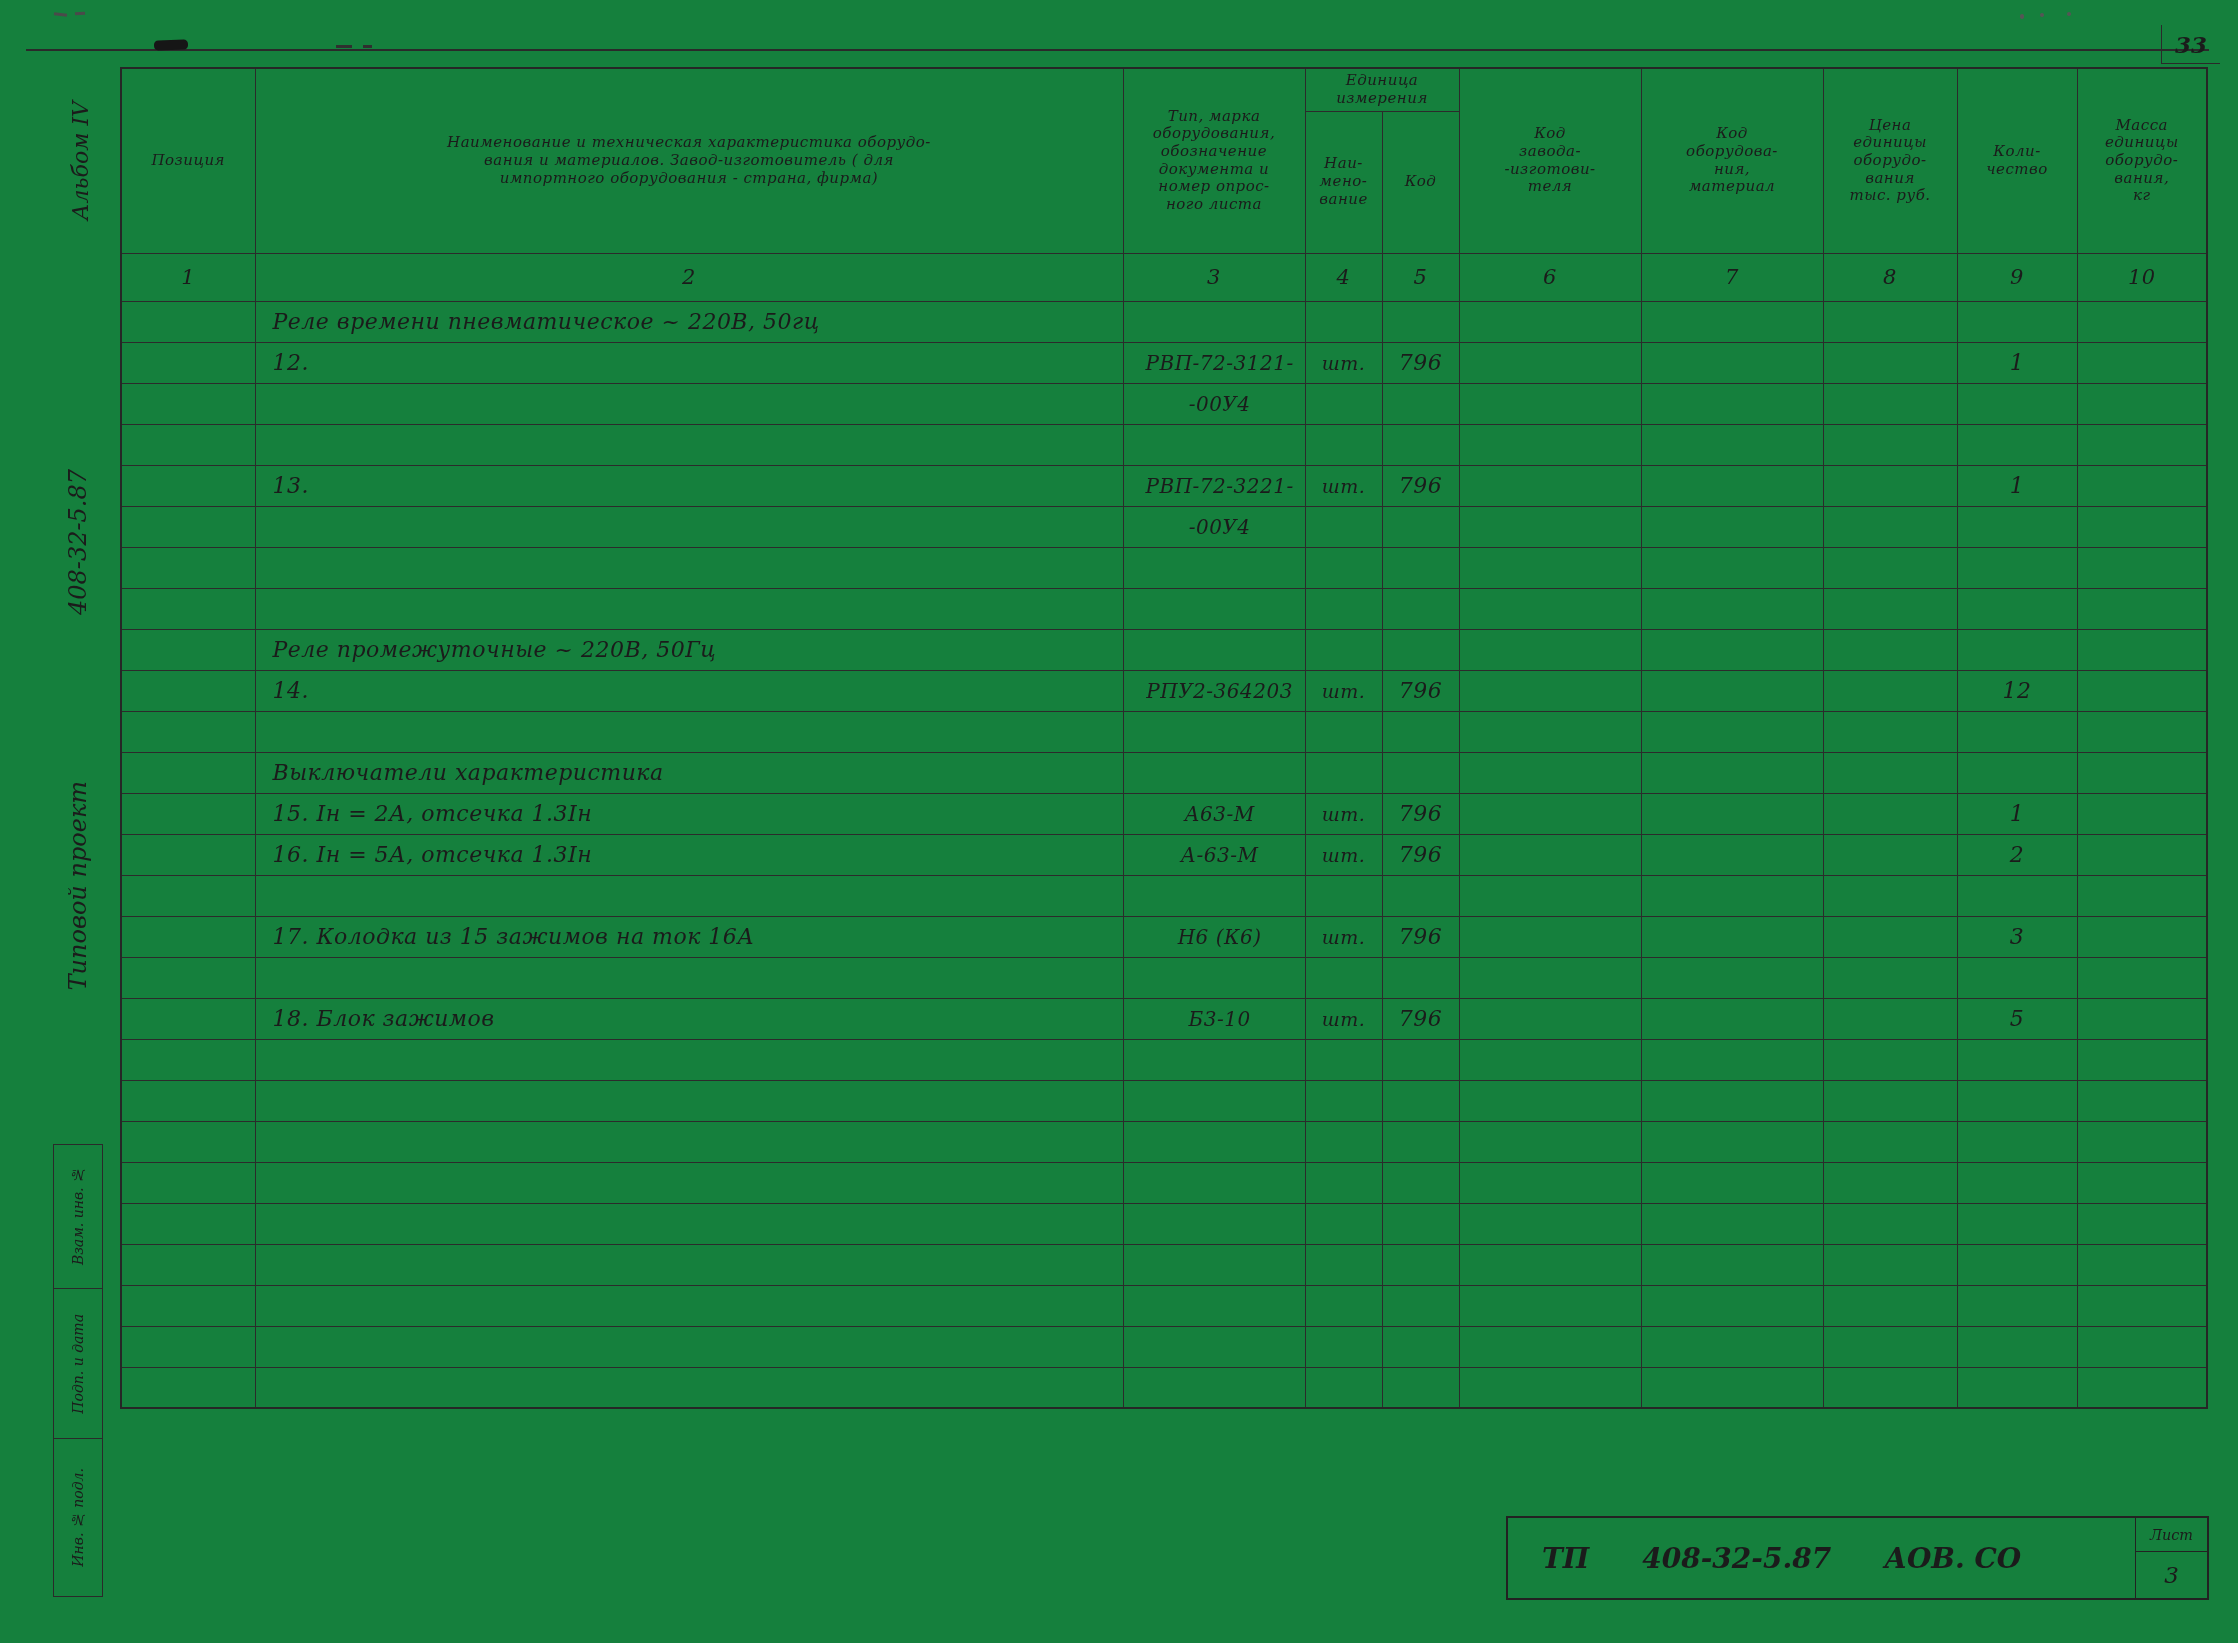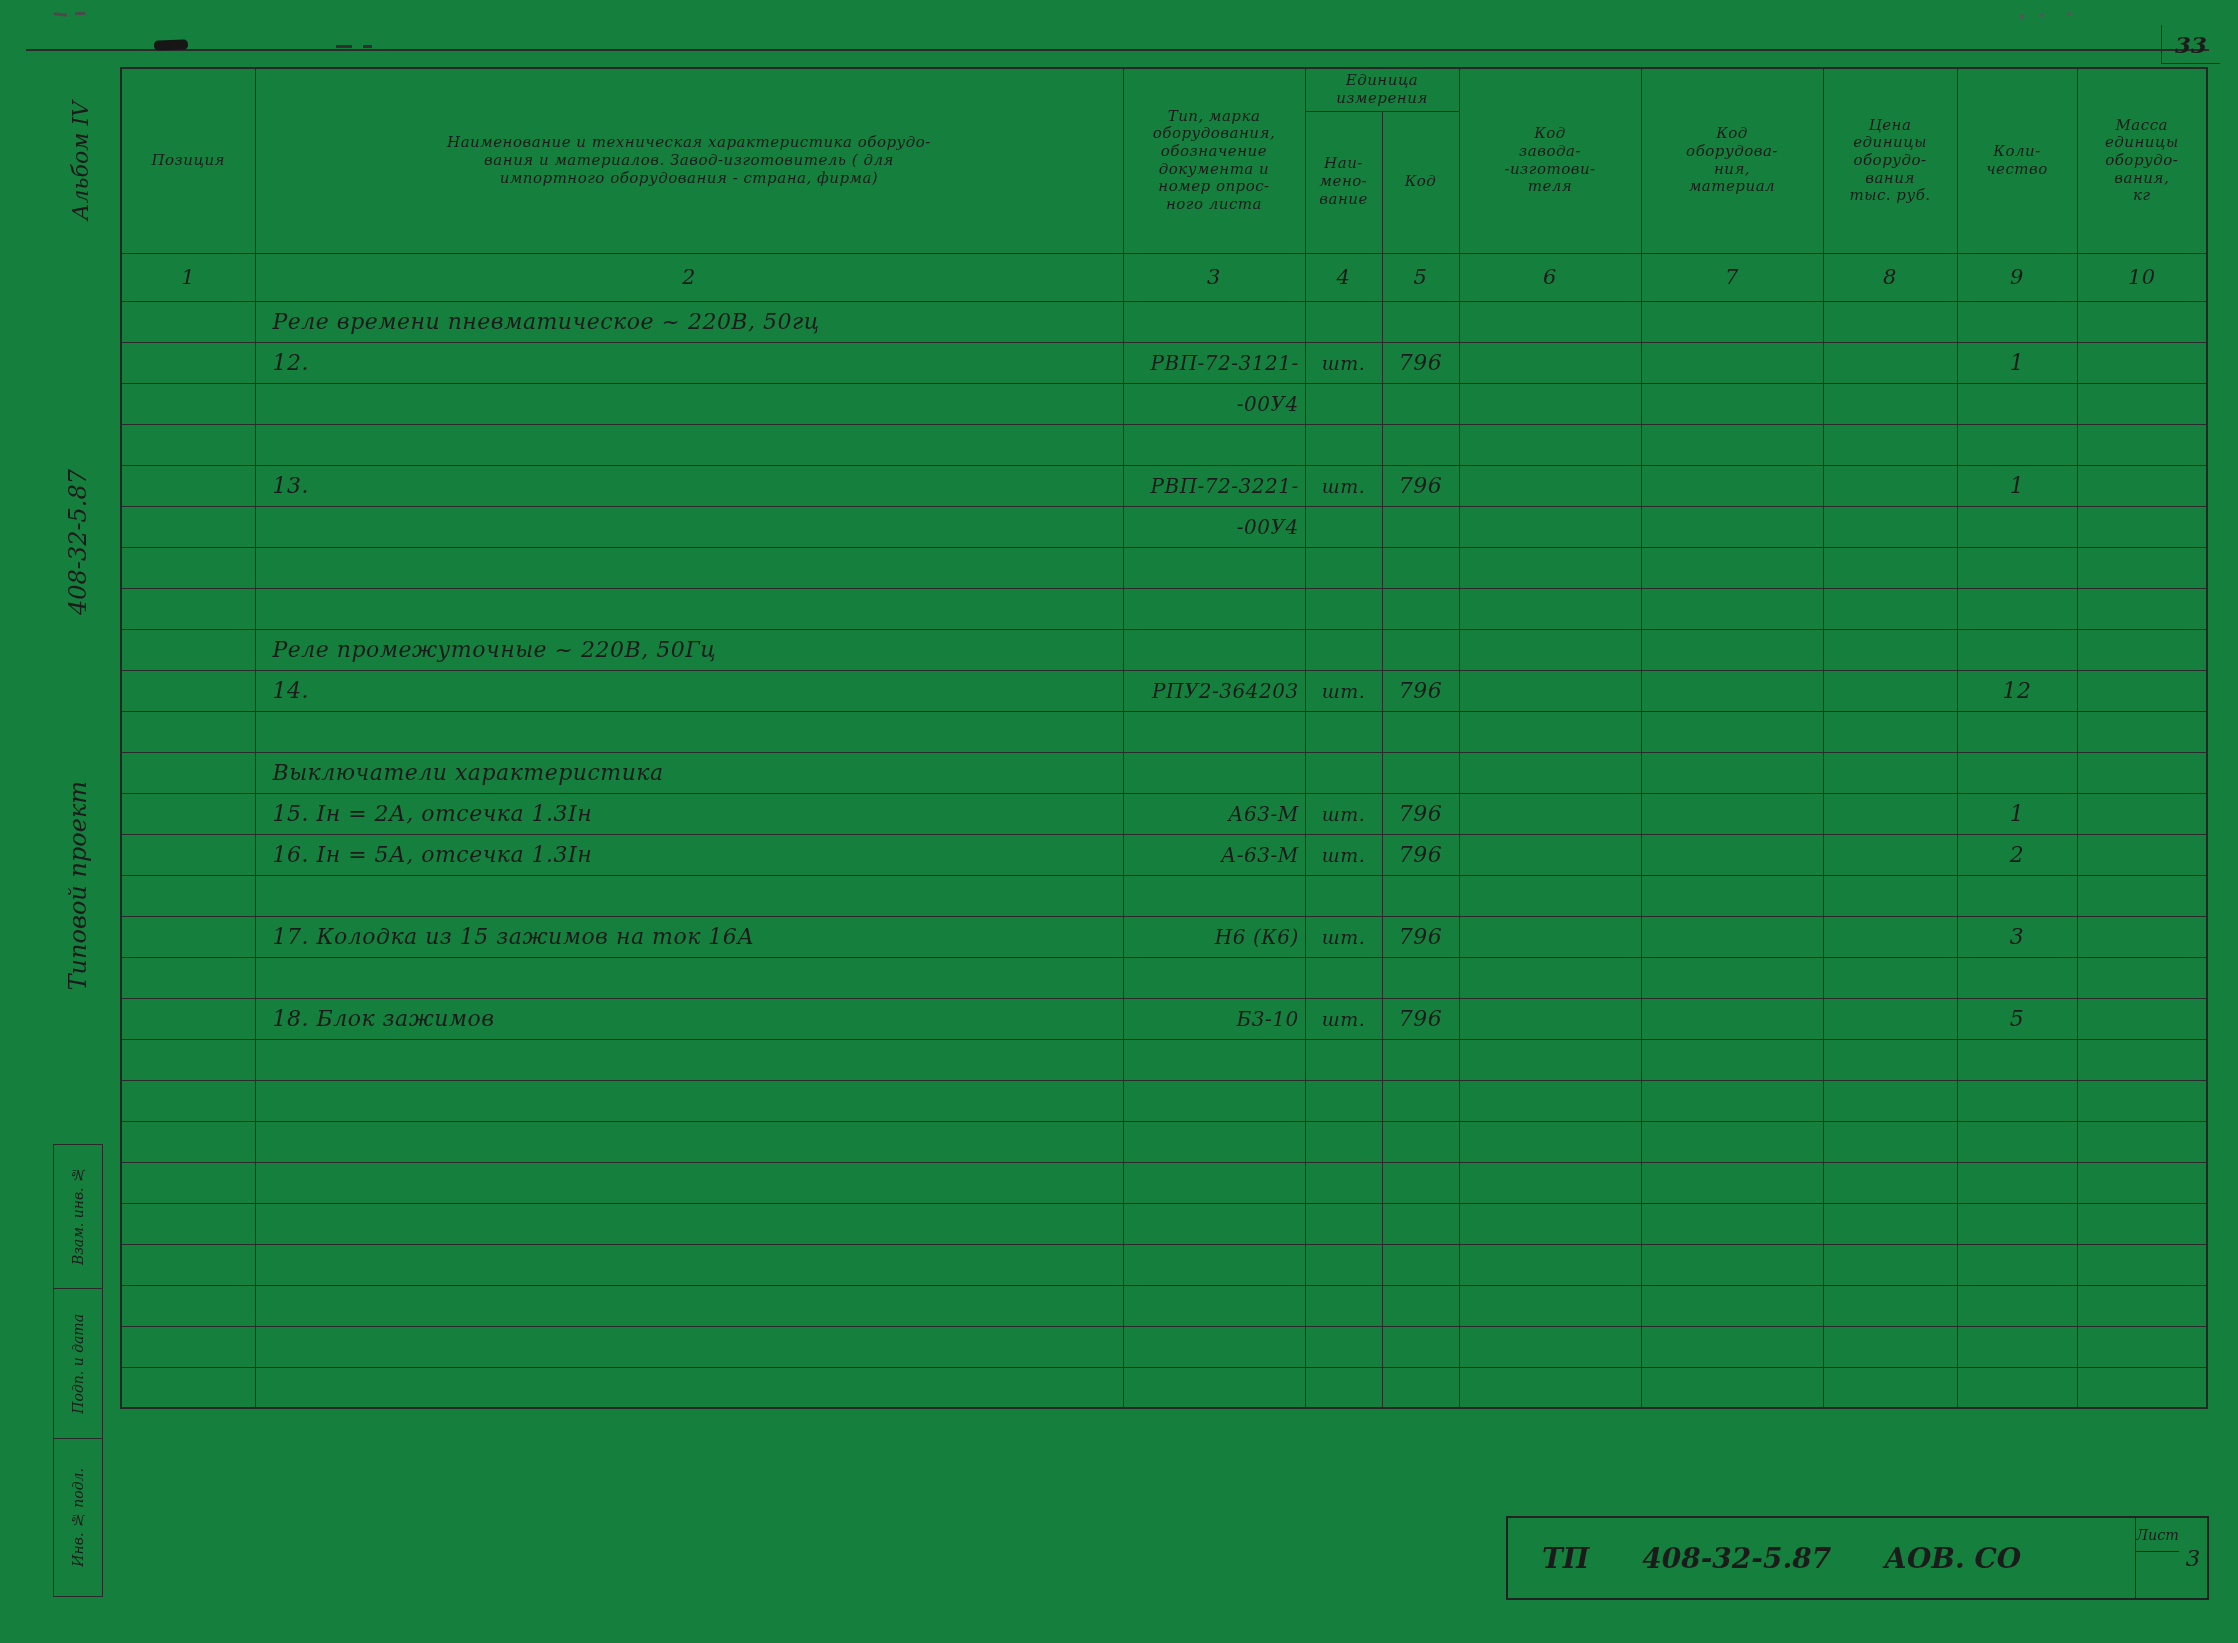--- a/index.html
+++ b/index.html
@@ -54,30 +54,30 @@
   }
   .spec-table th{font-size:15px;line-height:1.18;white-space:pre-line;text-align:center;vertical-align:middle;padding:2.9px 3.8px;}
   .tr-unit th{height:43px;}
   .tr-sub th{height:142px;}
   .th-name{text-align:left;padding-left:14.4px;}
   .th-type{text-align:left;padding-left:6.7px;font-size:16.3px;}
   .th-unitname{vertical-align:top;padding-top:5.8px;}
   .tr-nums td{height:48px;text-align:center;font-size:21px;}
   .spec-table tbody td{height:41px;font-size:22px;text-align:center;padding:0 5.8px;overflow:hidden;white-space:nowrap;}
   .spec-table tbody td.c2{text-align:left;padding-left:17px;margin-left:42px;}
-  .spec-table tbody td.c3{text-align:right;padding-left:17px;font-size:20px;}
+  .spec-table tbody td.c3{text-align:center;padding-left:17px;font-size:20px;}
   .spec-table tbody td.c4{font-size:19px;}
 
   
   .title-block{
     position:absolute;left:1506px;top:1516px;width:703px;height:84px;
     border:2.4px solid #222;box-sizing:border-box;display:flex;
   }
   .tb-main{flex:1;display:flex;align-items:center;padding-left:34px;gap:53px;font-size:28px;font-weight:bold;}
-  .tb-sheet{width:72px;border-left:1.9px solid #222;display:flex;flex-direction:row;box-sizing:border-box;font-style:italic;}
+  .tb-sheet{width:72px;border-left:1.9px solid #222;display:flex;flex-direction:column;box-sizing:border-box;font-style:italic;}
   .tb-sheet-label{height:33px;border-bottom:1.4px solid #222;display:flex;align-items:center;justify-content:center;font-size:14.4px;}
   .tb-sheet-num{flex:1;display:flex;align-items:center;justify-content:center;font-size:23px;}
 </style>
 </head>
 <body>
 
 <div class="sheet">
 
   <div class="topline"></div>
   <div class="scan-mark sm-blob"></div>

